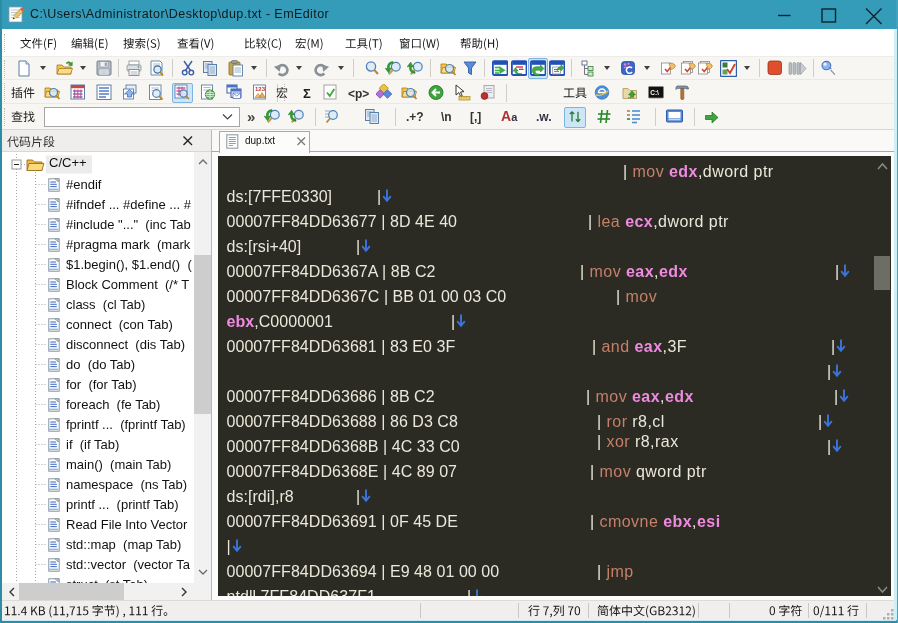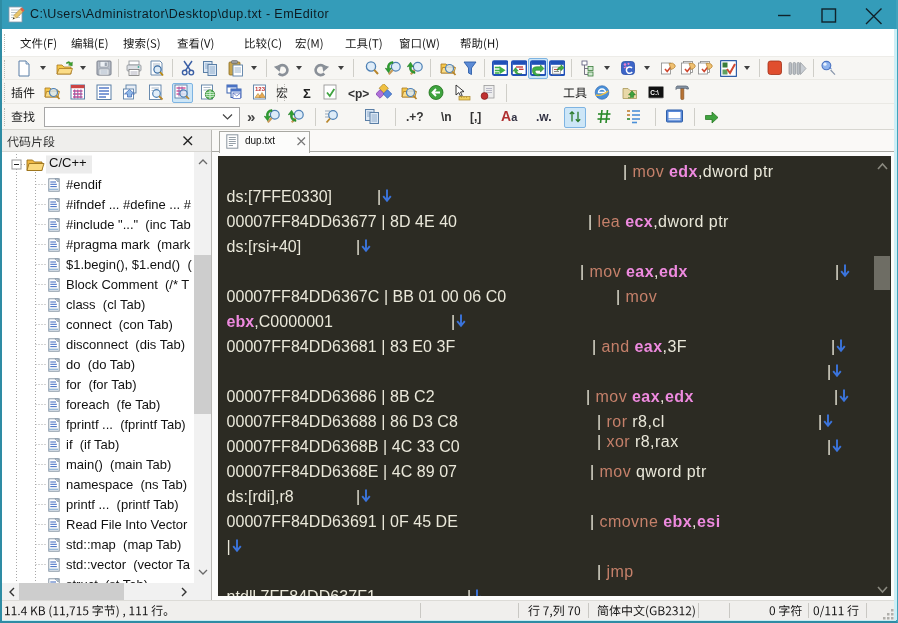--- a/index.html
+++ b/index.html
@@ -834,25 +834,26 @@
     <div class="ed" style="left:8.5px;top:27.5px;height:25px;line-height:25px">ds:[7FFE0330]</div>
     <div class="ed" style="left:159px;top:27.5px;height:25px;line-height:25px"><span>|</span><svg width="10" height="15" style="vertical-align:-2px;margin-left:1px">
         <path d="M5 0.5 V10.5 M1.2 7.2 L5 11.8 L8.8 7.2" stroke="#3B74DC" stroke-width="1.9" fill="none"></path>
       </svg></div>
     <div class="ed" style="left:8.5px;top:52.5px;height:25px;line-height:25px">00007FF84DD63677 | 8D 4E 40</div>
     <div class="ed" style="left:370px;top:52.5px;height:25px;line-height:25px"><span style="letter-spacing:0.45px">| <span class="m">lea</span> <span class="r">ecx</span>,dword ptr</span></div>
     <div class="ed" style="left:8.5px;top:77.5px;height:25px;line-height:25px">ds:[rsi+40]</div>
     <div class="ed" style="left:138px;top:77.5px;height:25px;line-height:25px"><span>|</span><svg width="10" height="15" style="vertical-align:-2px;margin-left:1px">
         <path d="M5 0.5 V10.5 M1.2 7.2 L5 11.8 L8.8 7.2" stroke="#3B74DC" stroke-width="1.9" fill="none"></path>
       </svg></div>
+    <div class="ed" style="left:8.5px;top:102.5px;height:25px;line-height:25px">00007FF84DD6367A | 8B C2</div>
     <div class="ed" style="left:362px;top:102.5px;height:25px;line-height:25px"><span style="letter-spacing:0.45px">| <span class="m">mov</span> <span class="r">eax</span>,<span class="r">edx</span></span></div>
     <div class="ed" style="left:617px;top:102.5px;height:25px;line-height:25px"><span>|</span><svg width="10" height="15" style="vertical-align:-2px;margin-left:1px">
         <path d="M5 0.5 V10.5 M1.2 7.2 L5 11.8 L8.8 7.2" stroke="#3B74DC" stroke-width="1.9" fill="none"></path>
       </svg></div>
-    <div class="ed" style="left:8.5px;top:127.5px;height:25px;line-height:25px">00007FF84DD6367C | BB 01 00 06 C0</div>
+    <div class="ed" style="left:8.5px;top:127.5px;height:25px;line-height:25px">00007FF84DD6367C | BB 01 00 03 C0</div>
     <div class="ed" style="left:398px;top:127.5px;height:25px;line-height:25px"><span style="letter-spacing:0.45px">| <span class="m">mov</span></span></div>
     <div class="ed" style="left:8.5px;top:152.5px;height:25px;line-height:25px"><span class="r">ebx</span>,C0000001</div>
     <div class="ed" style="left:233px;top:152.5px;height:25px;line-height:25px"><span>|</span><svg width="10" height="15" style="vertical-align:-2px;margin-left:1px">
         <path d="M5 0.5 V10.5 M1.2 7.2 L5 11.8 L8.8 7.2" stroke="#3B74DC" stroke-width="1.9" fill="none"></path>
       </svg></div>
     <div class="ed" style="left:8.5px;top:177.5px;height:25px;line-height:25px">00007FF84DD63681 | 83 E0 3F</div>
     <div class="ed" style="left:374px;top:177.5px;height:25px;line-height:25px"><span style="letter-spacing:0.45px">| <span class="m">and</span> <span class="r">eax</span>,3F</span></div>
     <div class="ed" style="left:613px;top:177.5px;height:25px;line-height:25px"><span>|</span><svg width="10" height="15" style="vertical-align:-2px;margin-left:1px">
         <path d="M5 0.5 V10.5 M1.2 7.2 L5 11.8 L8.8 7.2" stroke="#3B74DC" stroke-width="1.9" fill="none"></path>
       </svg></div>
@@ -878,20 +879,21 @@
     <div class="ed" style="left:372px;top:302.5px;height:25px;line-height:25px"><span style="letter-spacing:0.45px">| <span class="m">mov</span> qword ptr</span></div>
     <div class="ed" style="left:8.5px;top:327.5px;height:25px;line-height:25px">ds:[rdi],r8</div>
     <div class="ed" style="left:138px;top:327.5px;height:25px;line-height:25px"><span>|</span><svg width="10" height="15" style="vertical-align:-2px;margin-left:1px">
         <path d="M5 0.5 V10.5 M1.2 7.2 L5 11.8 L8.8 7.2" stroke="#3B74DC" stroke-width="1.9" fill="none"></path>
       </svg></div>
     <div class="ed" style="left:8.5px;top:352.5px;height:25px;line-height:25px">00007FF84DD63691 | 0F 45 DE</div>
     <div class="ed" style="left:372px;top:352.5px;height:25px;line-height:25px"><span style="letter-spacing:0.45px">| <span class="m">cmovne</span> <span class="r">ebx</span>,<span class="r">esi</span></span></div>
     <div class="ed" style="left:8.5px;top:377.5px;height:25px;line-height:25px"><span>|</span><svg width="10" height="15" style="vertical-align:-2px;margin-left:1px">
         <path d="M5 0.5 V10.5 M1.2 7.2 L5 11.8 L8.8 7.2" stroke="#3B74DC" stroke-width="1.9" fill="none"></path>
       </svg></div>
+    <div class="ed" style="left:8.5px;top:402.5px;height:25px;line-height:25px">00007FF84DD63694 | E9 48 01 00 00</div>
     <div class="ed" style="left:379px;top:402.5px;height:25px;line-height:25px"><span style="letter-spacing:0.45px">| <span class="m">jmp</span></span></div>
     <div class="ed" style="left:8.5px;top:427.5px;height:25px;line-height:25px">ntdll.7FF84DD637F1</div>
     <div class="ed" style="left:249px;top:427.5px;height:25px;line-height:25px"><span>|</span><svg width="10" height="15" style="vertical-align:-2px;margin-left:1px">
         <path d="M5 0.5 V10.5 M1.2 7.2 L5 11.8 L8.8 7.2" stroke="#3B74DC" stroke-width="1.9" fill="none"></path>
       </svg></div>
   </div>
 <div class="abs" style="left:2px;top:600px;width:894px;height:20px;background:#F0EFED;border-top:1px solid #DCDBD7"></div>
 <div class="abs" style="left:420px;top:603px;width:1px;height:15px;background:#C9C8C4"></div>
 <div class="abs" style="left:518px;top:603px;width:1px;height:15px;background:#C9C8C4"></div>
 <div class="abs" style="left:588px;top:603px;width:1px;height:15px;background:#C9C8C4"></div>

